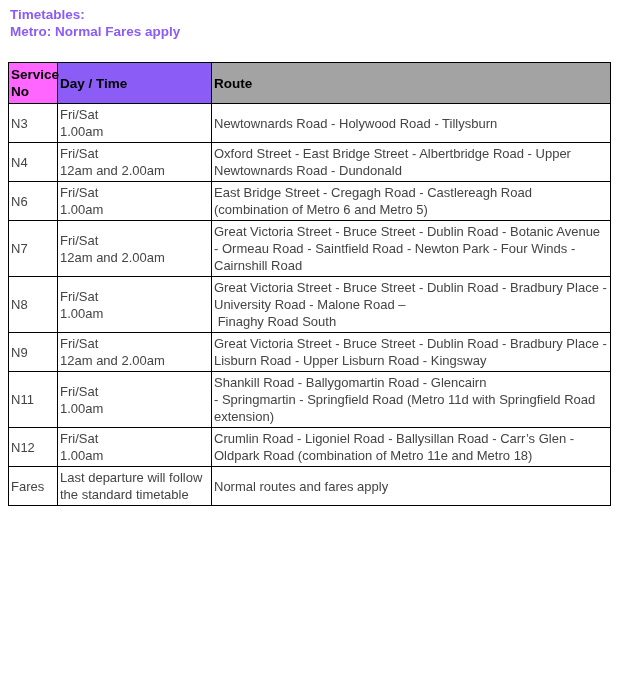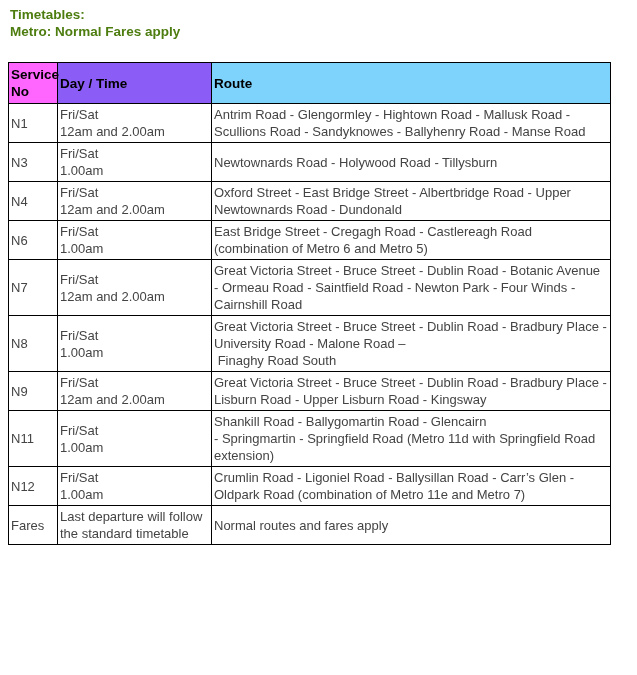--- a/index.html
+++ b/index.html
@@ -12,21 +12,21 @@
     width: 637px;
     height: 675px;
     overflow: hidden;
   }
   .page {
     padding: 6px 8px 0 8px;
   }
   .heading {
     font-size: 13.5px;
     font-weight: bold;
-    color: #4d7c0f;
+    color: #8b5cf6;
     line-height: 17px;
     padding-left: 2px;
   }
   table.timetable {
     border-collapse: collapse;
     table-layout: fixed;
     width: 602px;
     margin-top: 22px;
   }
   table.timetable th,
@@ -65,30 +65,24 @@
   <table class="timetable">
     <colgroup>
       <col class="c-service">
       <col class="c-daytime">
       <col class="c-route">
     </colgroup>
     <thead>
       <tr>
         <th style="background: rgb(255, 102, 255);">Service No</th>
         <th style="background: #8b5cf6;">Day / Time</th>
-        <th style="background: #7dd3fc;">Route</th>
+        <th style="background: #a3a3a3;">Route</th>
       </tr>
     </thead>
     <tbody>
-        <tr>
-          <td>N1</td>
-          <td>Fri/Sat
-12am and 2.00am</td>
-          <td>Antrim Road - Glengormley - Hightown Road - Mallusk Road - Scullions Road - Sandyknowes - Ballyhenry Road - Manse Road</td>
-        </tr>
         <tr>
           <td>N3</td>
           <td>Fri/Sat
 1.00am</td>
           <td>Newtownards Road - Holywood Road - Tillysburn</td>
         </tr>
         <tr>
           <td>N4</td>
           <td>Fri/Sat
 12am and 2.00am</td>
@@ -123,21 +117,21 @@
           <td>N11</td>
           <td>Fri/Sat
 1.00am</td>
           <td>Shankill Road - Ballygomartin Road - Glencairn
 - Springmartin - Springfield Road (Metro 11d with Springfield Road extension)</td>
         </tr>
         <tr>
           <td>N12</td>
           <td>Fri/Sat
 1.00am</td>
-          <td>Crumlin Road - Ligoniel Road - Ballysillan Road - Carr’s Glen - Oldpark Road (combination of Metro 11e and Metro 7)</td>
+          <td>Crumlin Road - Ligoniel Road - Ballysillan Road - Carr’s Glen - Oldpark Road (combination of Metro 11e and Metro 18)</td>
         </tr>
         <tr>
           <td>Fares</td>
           <td>Last departure will follow the standard timetable</td>
           <td>Normal routes and fares apply</td>
         </tr>
       </tbody>
   </table>
 </div>
 

